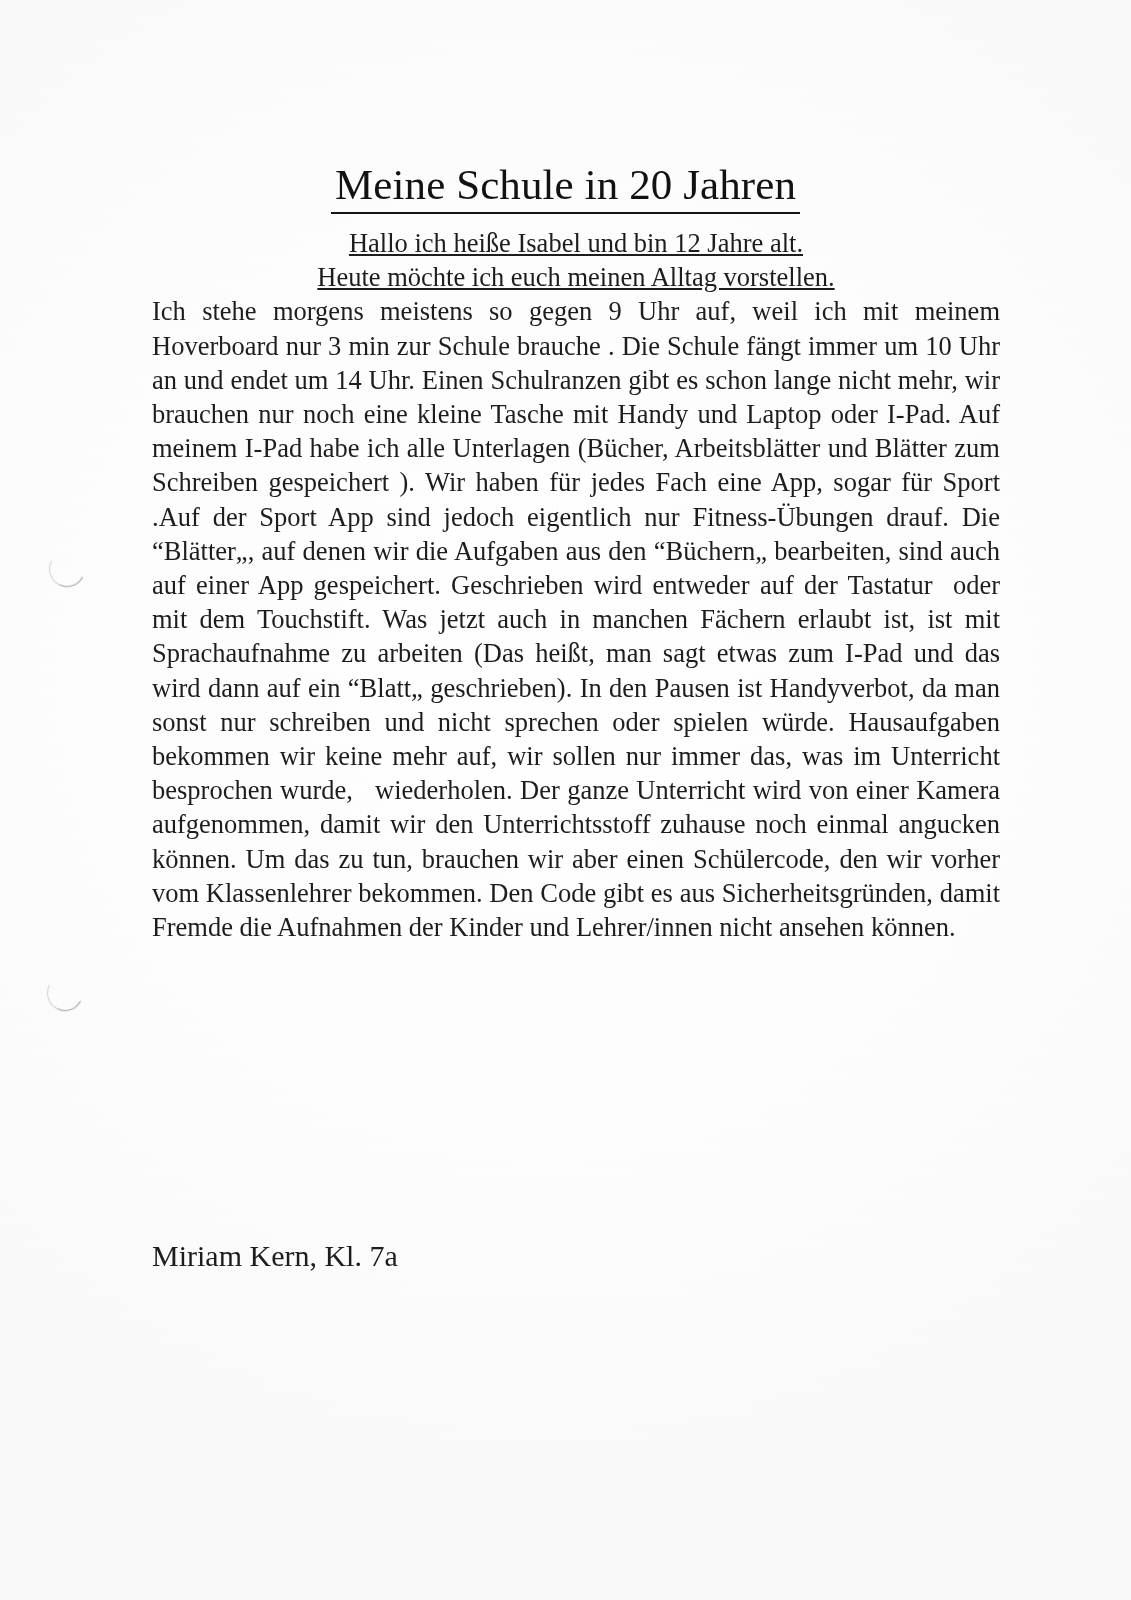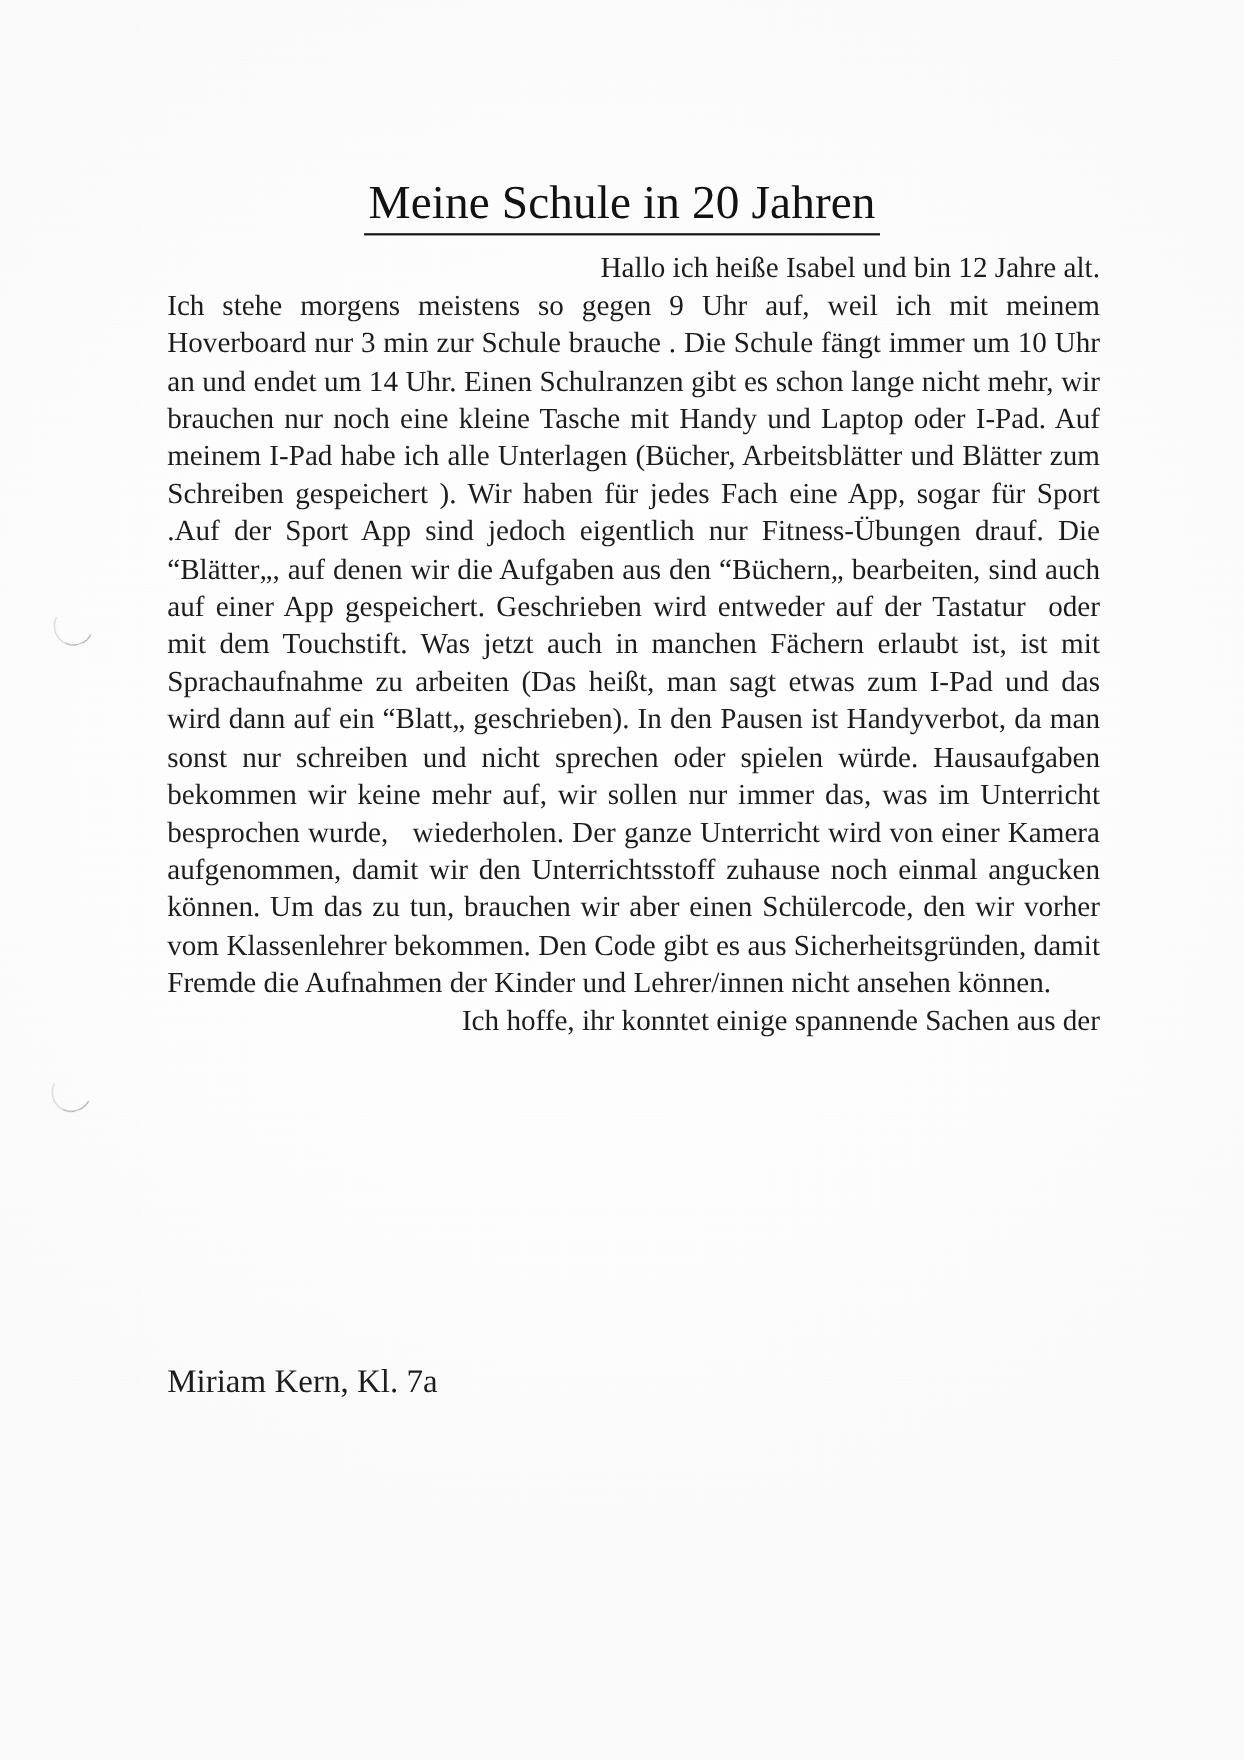--- a/index.html
+++ b/index.html
@@ -91,21 +91,22 @@
   p.para {
     margin: 0;
     padding: 0;
   }
   p.justify {
     text-align: justify;
     text-align-last: left;
     text-justify: inter-word;
   }
   p.flush {
-    text-align: right;
+    text-align: center;
+    text-decoration: underline;
   }
 
   .signature {
     position: absolute;
     left: 152px;
     top: 1240px;
     font-size: 30px;
     line-height: 32px;
     color: #1d1d1d;
   }
@@ -123,22 +124,22 @@
   <div class="punch-mark one"></div>
   <div class="punch-mark two"></div>
 
   <h1 class="doc-title">
     <span class="title-inner">Meine Schule in 20 Jahren</span>
   </h1>
 
   <div class="body-block">
 
     <p class="para flush">Hallo ich heiße Isabel und bin 12 Jahre alt.</p>
+    <p class="para flush">Heute möchte ich euch meinen Alltag vorstellen.</p>
 
     <p class="para justify keep-space">Ich stehe morgens meistens so gegen 9 Uhr auf, weil ich mit meinem Hoverboard nur 3 min zur Schule brauche . Die Schule fängt immer um 10 Uhr an und endet um 14 Uhr. Einen Schulranzen gibt es schon lange nicht mehr, wir brauchen nur noch eine kleine Tasche mit Handy und Laptop oder I-Pad. Auf meinem I-Pad habe ich alle Unterlagen (Bücher, Arbeitsblätter und Blätter zum Schreiben gespeichert ). Wir haben für jedes Fach eine App, sogar für Sport .Auf der Sport App sind jedoch eigentlich nur Fitness-Übungen drauf. Die “Blätter„, auf denen wir die Aufgaben aus den “Büchern„ bearbeiten, sind auch auf einer App gespeichert. Geschrieben wird entweder auf der Tastatur  oder mit dem Touchstift. Was jetzt auch in manchen Fächern erlaubt ist, ist mit Sprachaufnahme zu arbeiten (Das heißt, man sagt etwas zum I-Pad und das wird dann auf ein “Blatt„ geschrieben). In den Pausen ist Handyverbot, da man sonst nur schreiben und nicht sprechen oder spielen würde. Hausaufgaben bekommen wir keine mehr auf, wir sollen nur immer das, was im Unterricht besprochen wurde,   wiederholen. Der ganze Unterricht wird von einer Kamera aufgenommen, damit wir den Unterrichtsstoff zuhause noch einmal angucken können. Um das zu tun, brauchen wir aber einen Schülercode, den wir vorher vom Klassenlehrer bekommen. Den Code gibt es aus Sicherheitsgründen, damit Fremde die Aufnahmen der Kinder und Lehrer/innen nicht ansehen können.</p>
 
-    <p class="para flush">Ich hoffe, ihr konntet einige spannende Sachen aus der</p>
 
   </div>
 
   <div class="signature">Miriam Kern, Kl. 7a</div>
 
 </div>
 
 </body></html>

